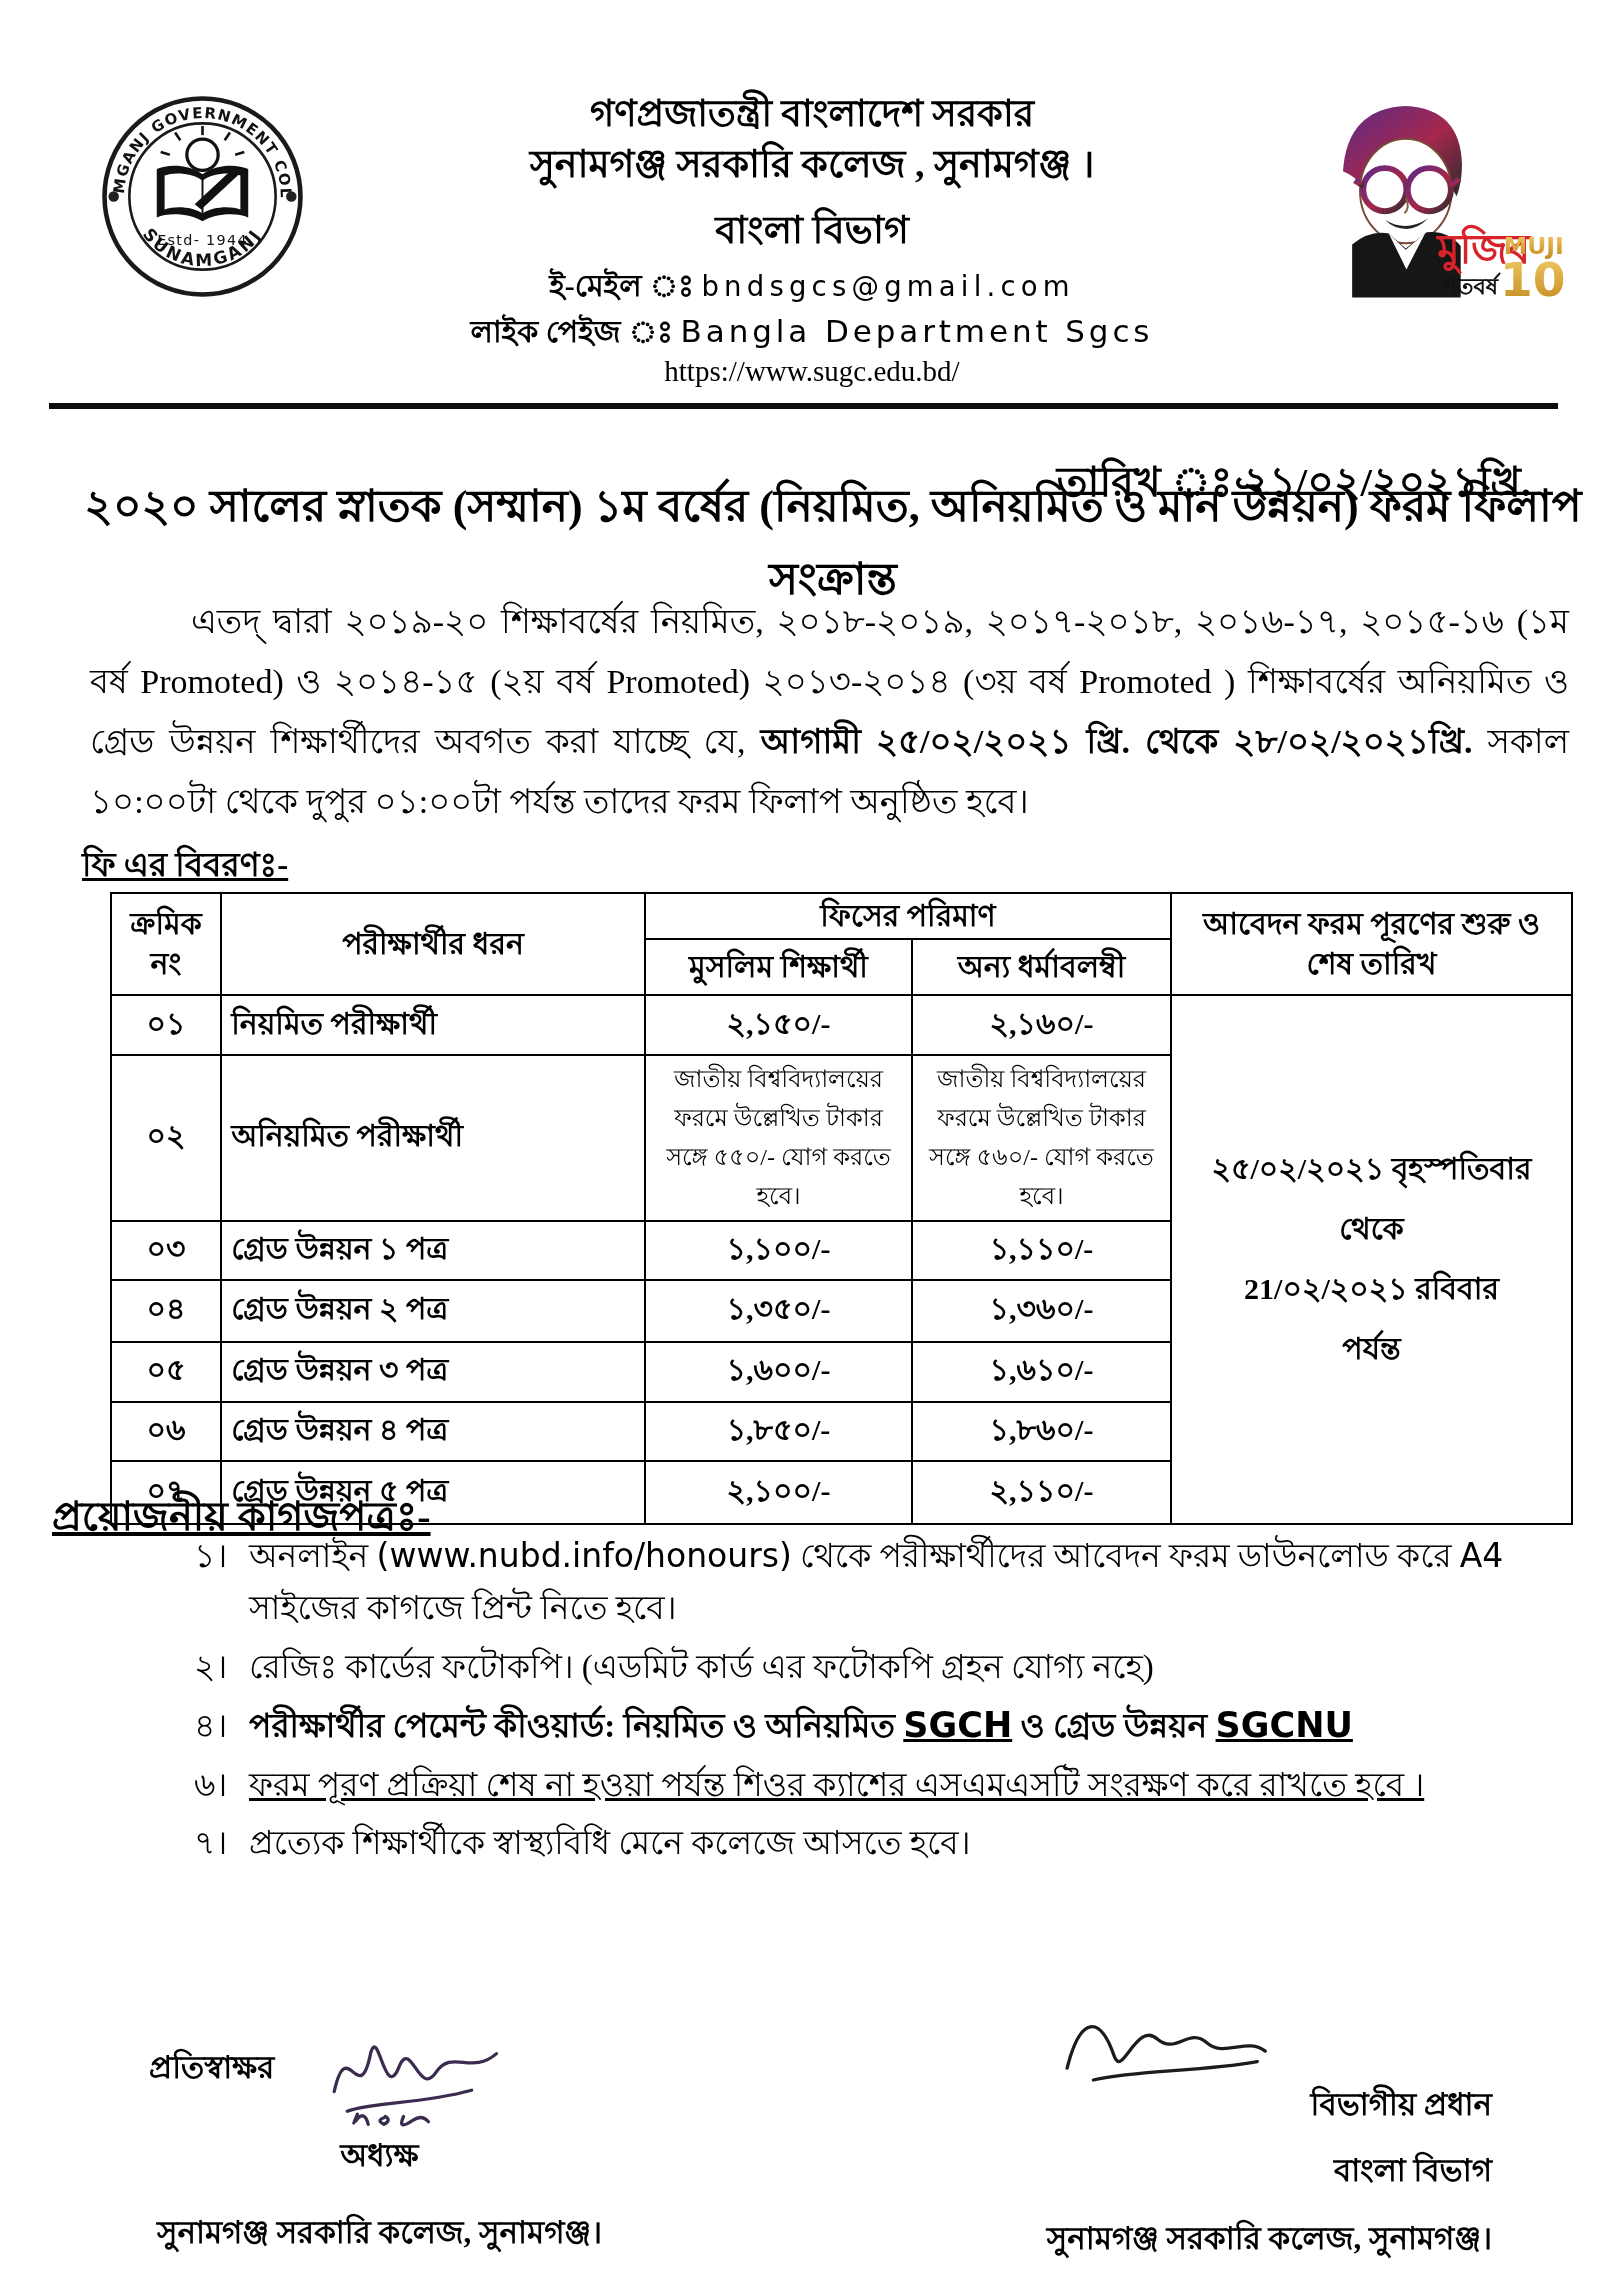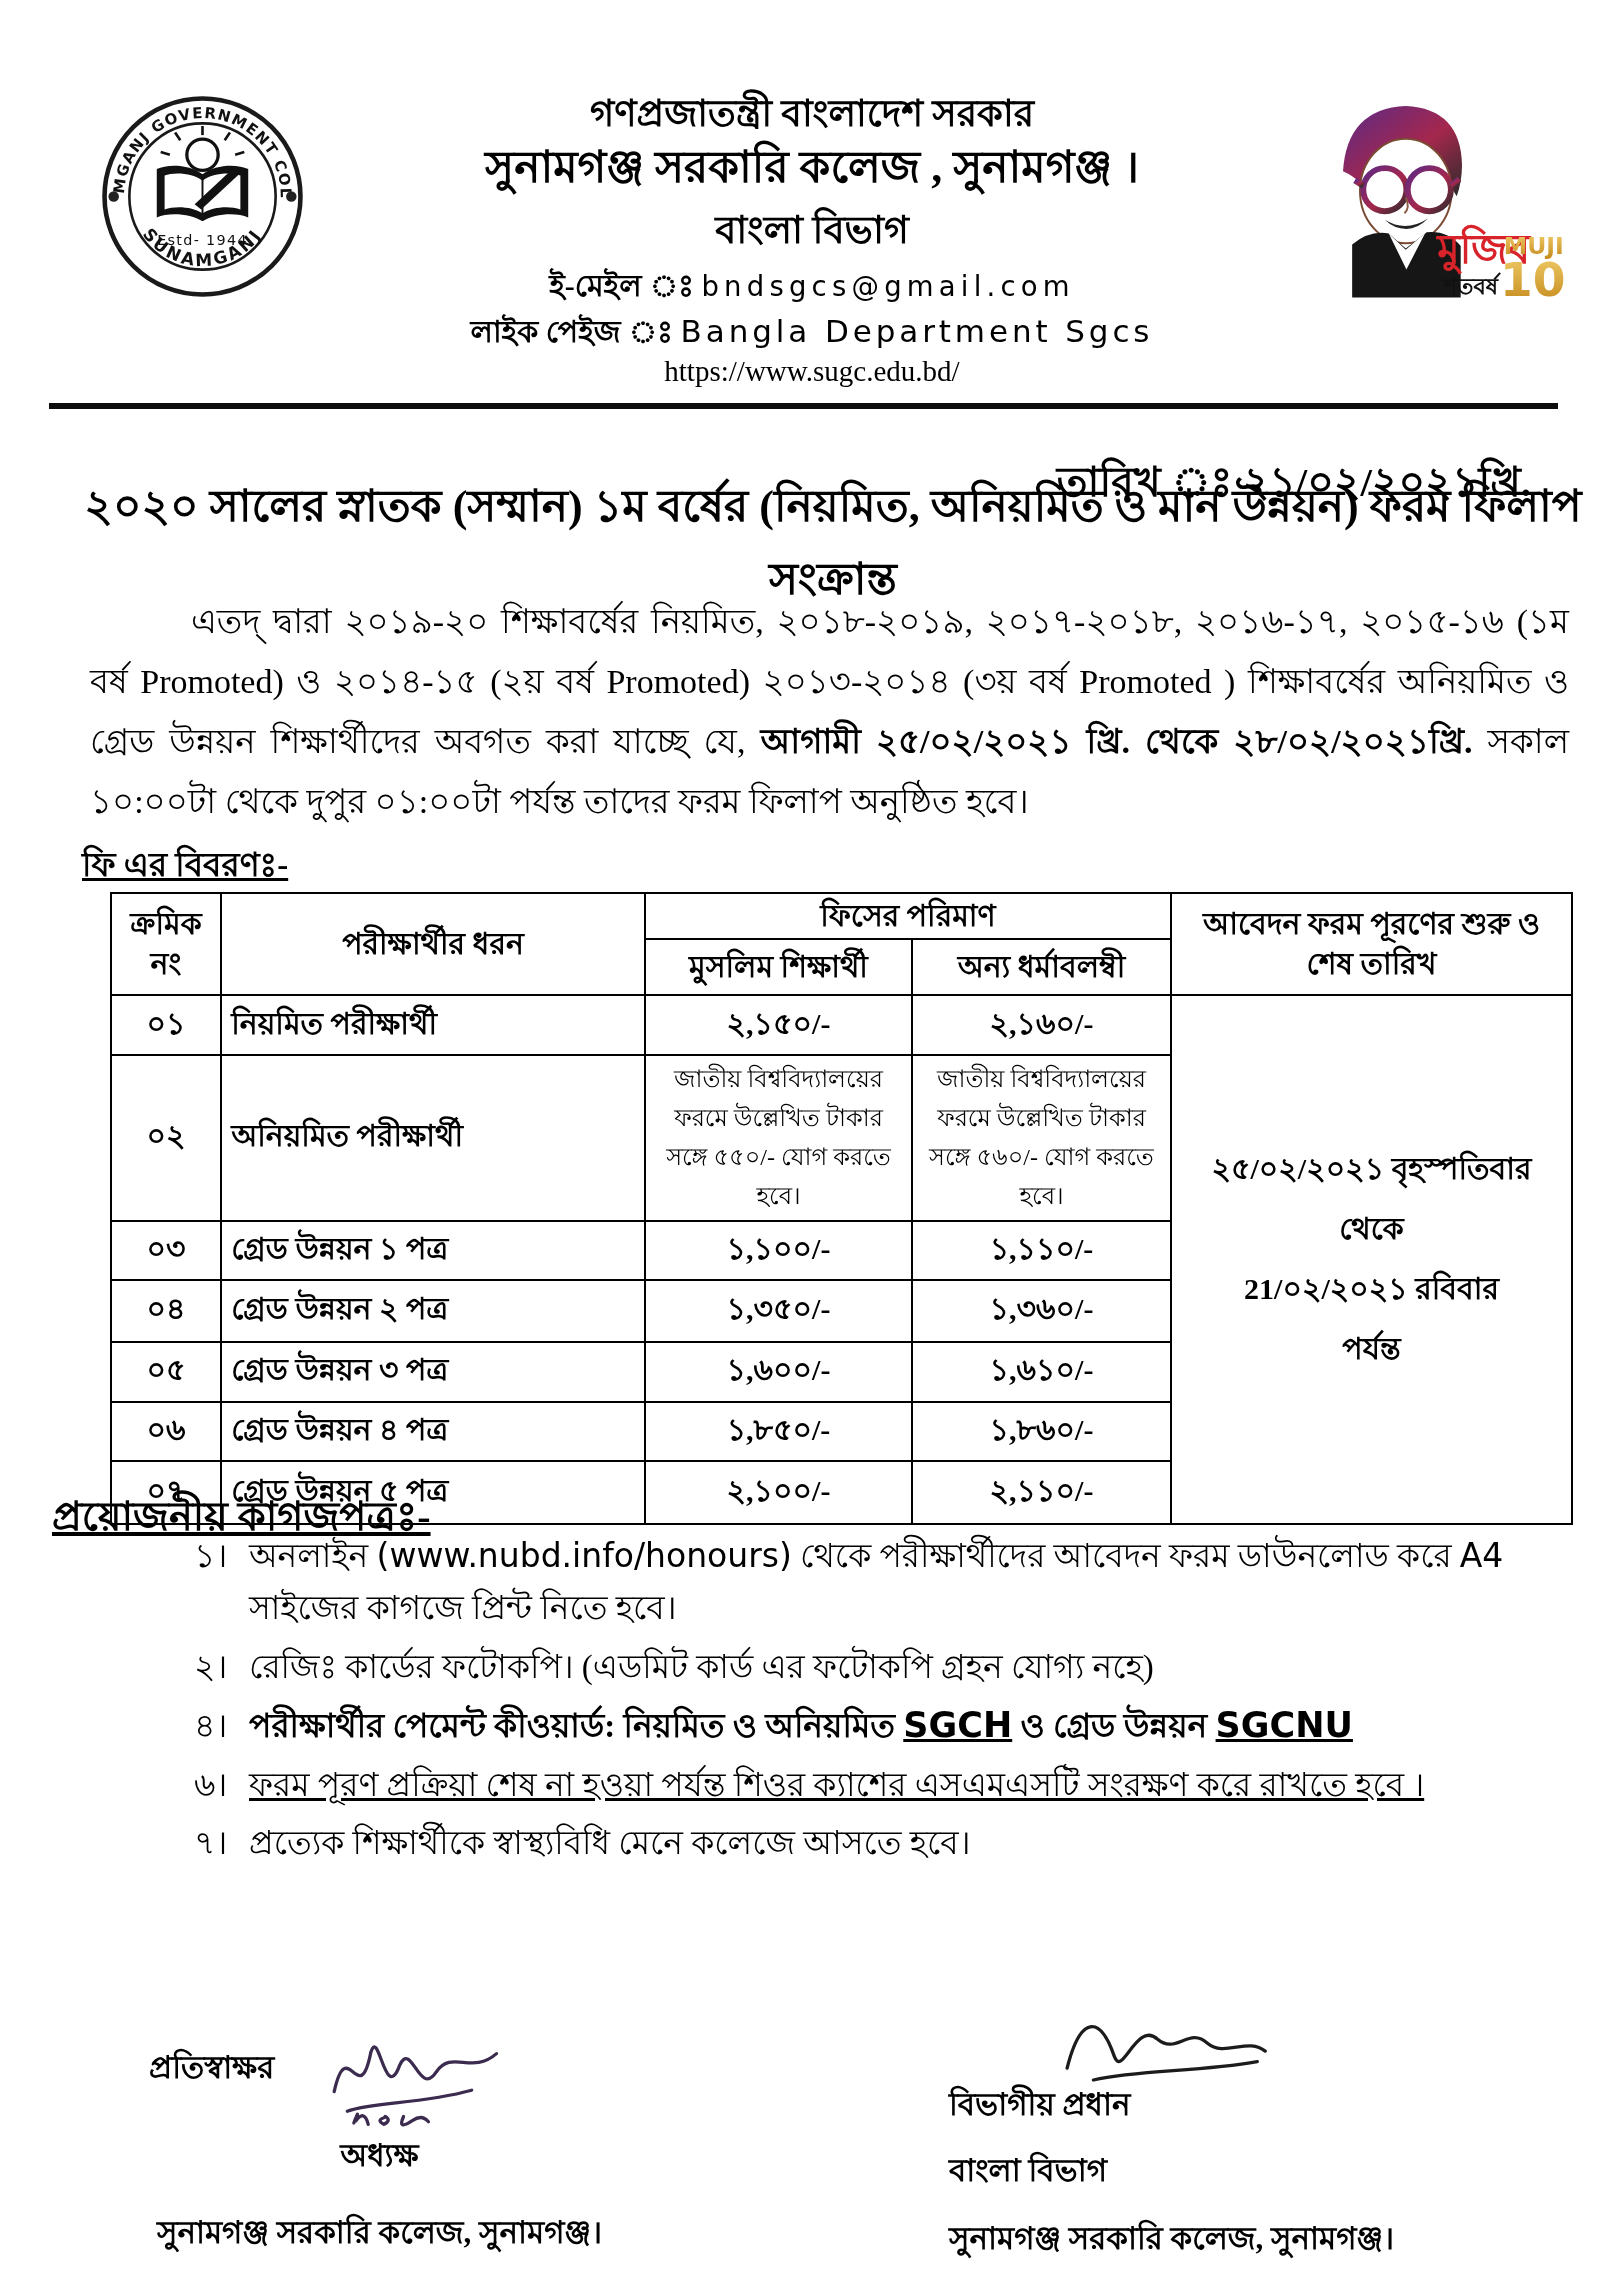--- a/index.html
+++ b/index.html
@@ -6,21 +6,21 @@
   .page{position:relative;width:1624px;height:2295px;background:#ffffff;overflow:hidden;
         font-family:"Liberation Serif","DejaVu Serif",serif;color:#000;}
   .abs{position:absolute;}
   .center{left:0;right:0;text-align:center;}
   .b{font-weight:700;}
   .u{text-decoration:underline;}
   .latin{font-family:"DejaVu Sans",sans-serif;}
 
   
   .h-govt{top:84px;font-size:37px;font-weight:700;}
-  .h-college{top:134px;font-size:44px;font-weight:700;font-family:Liberation Serif, serif;}
+  .h-college{top:134px;font-size:38px;font-weight:700;font-family:Liberation Serif, serif;}
   .h-dept{top:200px;font-size:38px;font-weight:700;}
   .h-email{top:262px;font-size:30px;font-weight:700;}
   .h-email .val{font-family:"DejaVu Sans",sans-serif;font-weight:400;font-size:27.5px;letter-spacing:5.2px;}
   .h-like{top:308px;font-size:30px;font-weight:700;}
   .h-like .val{font-family:"DejaVu Sans",sans-serif;font-weight:400;font-size:31px;letter-spacing:3.9px;}
   .h-url{top:355px;font-size:29px;}
   .rule{top:403px;left:49px;width:1509px;height:5.9px;background:#0d0d0d;}
 
   .date-line{top:429px;right:93px;font-size:41px;font-weight:700;margin-top:21px;}
   .title{top:473px;font-size:44px;font-weight:700;padding-left:42px;}
@@ -42,21 +42,21 @@
 
   .docs-label{top:1485px;left:52px;font-size:40px;font-weight:700;text-decoration:underline;}
   .docs{top:1530px;left:194px;width:1329px;font-size:33px;line-height:52px;}
   .doc-item{padding-left:55px;margin-bottom:6.5px;}
   .doc-item .num{display:inline-block;width:55px;margin-left:-55px;}
   .kw{font-family:"DejaVu Sans",sans-serif;font-size:35px;font-weight:700;text-decoration:underline;}
 
   .sig-label{top:2043px;left:149px;font-size:31px;font-weight:700;}
   .sig-left-block{top:2131px;left:108px;width:543px;text-align:center;font-size:31px;font-weight:700;}
   .sig-left-block .org{margin-top:25px;}
-  .sig-right-block{top:2080px;left:949px;width:543px;text-align:left;font-size:31px;font-weight:700;}
+  .sig-right-block{top:2080px;left:949px;width:543px;text-align:right;font-size:31px;font-weight:700;}
   .sig-right-block .dept{margin-top:14.4px;}
   .sig-right-block .org{margin-top:15.7px;}
   svg text{font-family:"DejaVu Sans",sans-serif;}
 </style>
 </head>
 <body>
 
 <div class="page">
 
   <div class="abs" style="top:92px;left:98px;width:209px;height:209px;">

